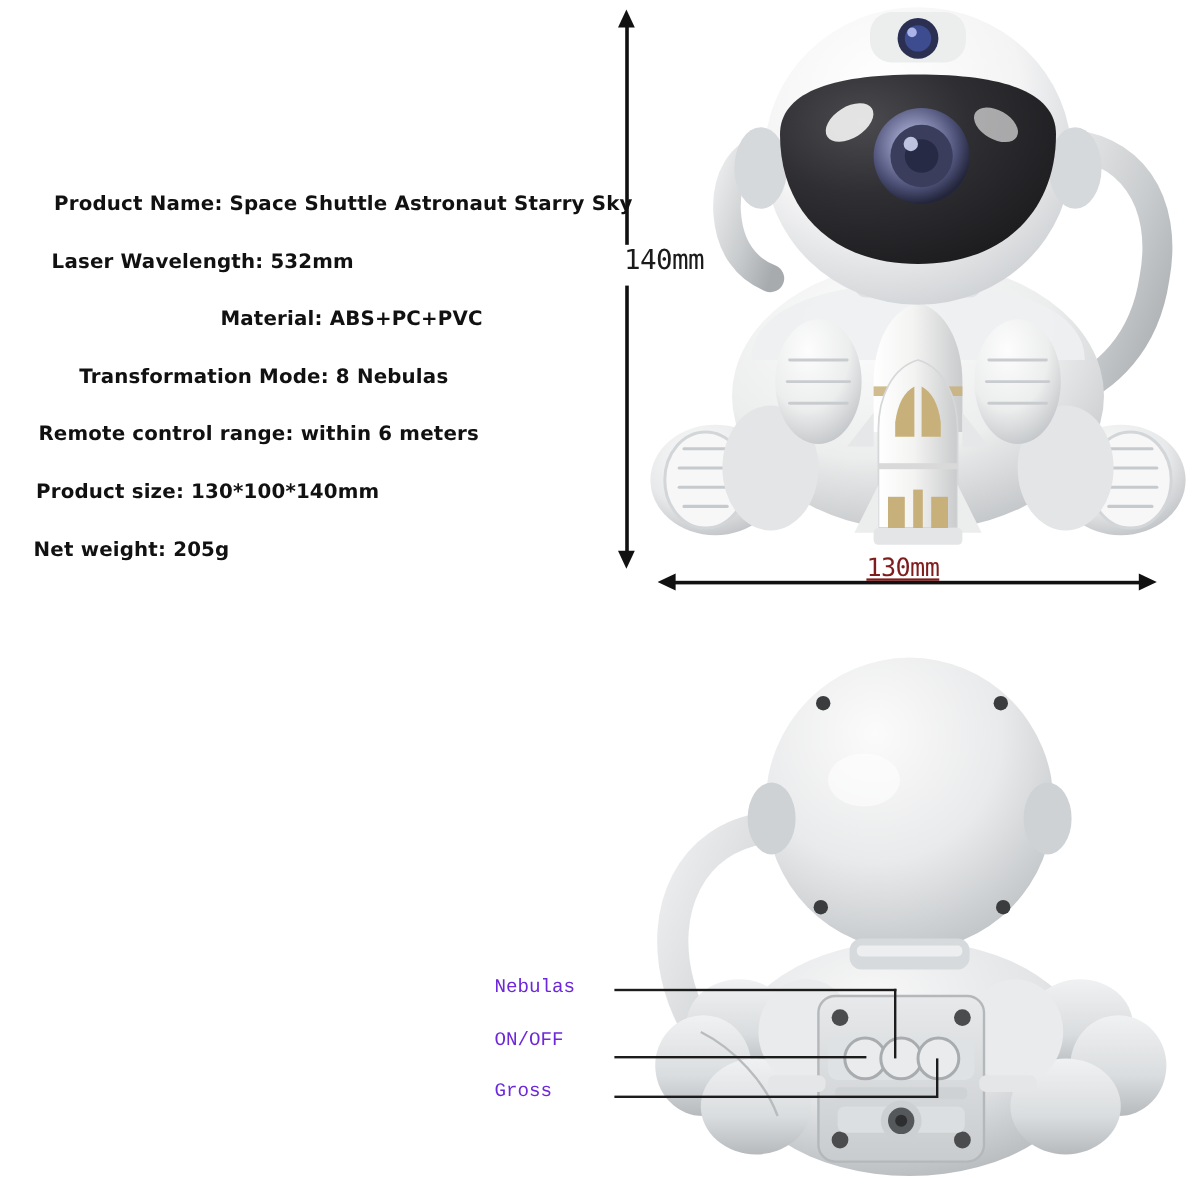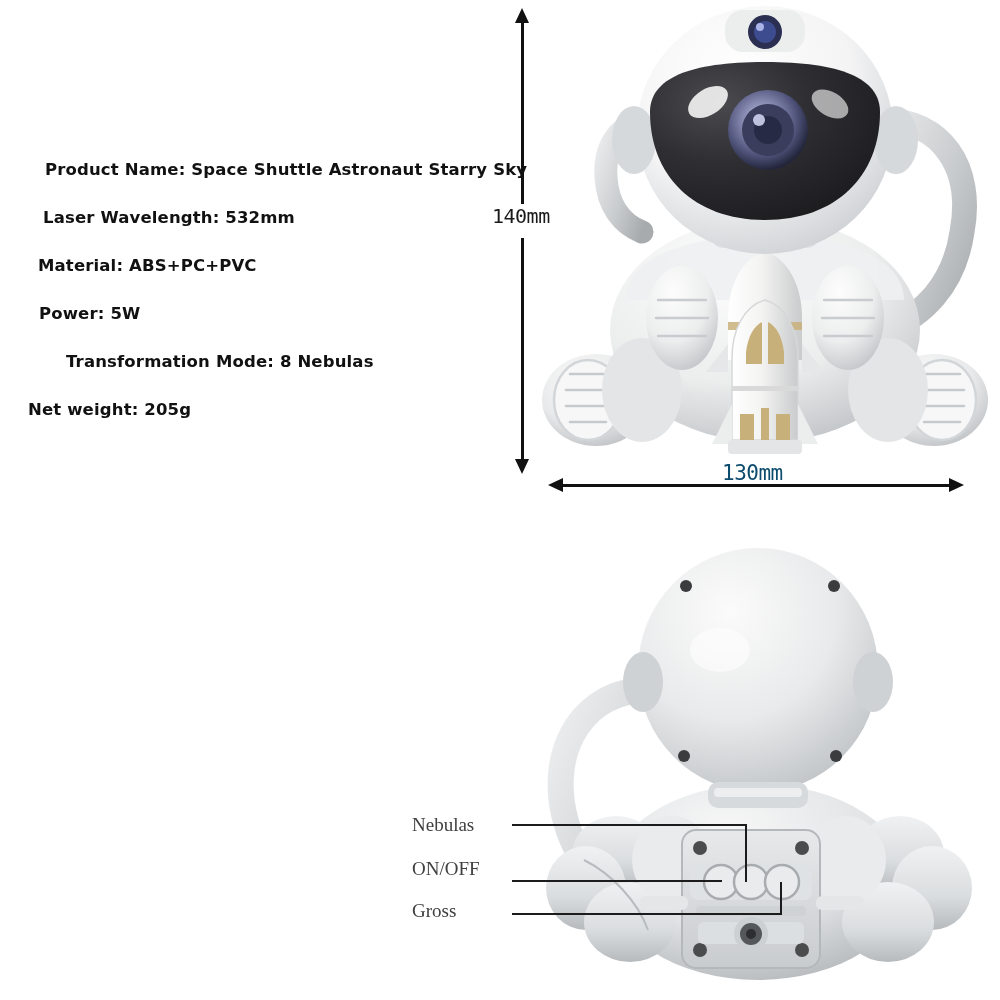--- a/index.html
+++ b/index.html
@@ -21,21 +21,21 @@
     font-weight:700;
     font-size:16.5px;
     color:#111;
     letter-spacing:0.15px;
     white-space:nowrap;
     height:48px;
     line-height:48px;
   }
   .ind-0{ padding-left:17px; }
   .ind-1{ padding-left:15px; }
-  .ind-2{ padding-left:10px; }
+  .ind-2{ padding-left:10px;text-align:center; }
   .ind-3{ padding-left:11px; }
   .ind-4{ padding-left:6px;margin-left:32px; }
   .ind-5{ padding-left:4px; }
   .ind-6{ padding-left:2px; }
   .ind-7{ padding-left:1px; }
   .ind-8{ padding-left:0px; }
   .ind-9{ padding-left:3px; }
 
   
   .dim-v{
@@ -46,50 +46,51 @@
   }
   .dim-v .shaft.a{ top:8px; height:186px; }
   .dim-v .shaft.b{ top:228px; height:228px; }
   .dim-v .head{
     position:absolute; left:-6px; width:0; height:0;
     border-left:7.5px solid transparent; border-right:7.5px solid transparent;
   }
   .dim-v .head.up{ top:-2px; border-bottom:15px solid #111; }
   .dim-v .head.down{ bottom:-2px; border-top:15px solid #111; }
   .dim-v-label{
-    position:absolute; left:492px; top:204px;
+    position:absolute; left:520px; top:204px;
     font-family:"DejaVu Sans Mono", monospace;
-    font-size:20px; color:#1a1a1a; letter-spacing:-0.5px;
+    font-size:23px; color:#1a1a1a; letter-spacing:-0.5px;
     white-space:nowrap;
   }
 
   .dim-h{
     position:absolute; left:550px; top:484px; width:412px; height:3px;
   }
   .dim-h .shaft{
     position:absolute; left:10px; right:10px; top:0; height:3px; background:#111;
   }
   .dim-h .head{
     position:absolute; top:-6px; width:0; height:0;
     border-top:7.5px solid transparent; border-bottom:7.5px solid transparent;
   }
   .dim-h .head.left{ left:-2px; border-right:15px solid #111; }
   .dim-h .head.right{ right:-2px; border-left:15px solid #111; }
   .dim-h-label{
     position:absolute; left:722px; top:461px;
     font-family:"DejaVu Sans Mono", monospace;
-    font-size:21px; color:#0c4a6e; letter-spacing:-0.5px;
+    font-size:21px; color:#7f1d1d; letter-spacing:-0.5px;
     white-space:nowrap;
+    text-decoration:underline;
   }
 
   
   .callout-label{
     position:absolute;
-    font-family:Liberation Serif, serif;
-    font-size:19px; color:#404040; white-space:nowrap;
+    font-family:Liberation Mono, monospace;
+    font-size:16px; color:#6d28d9; white-space:nowrap;
   }
   .lead{ position:absolute; background:#1c1c1c; }
   .lead.h{ height:2px; }
   .lead.v{ width:2px; }
 
   
   .fig{ position:absolute; }
 </style>
 </head>
 <body>
@@ -227,22 +228,23 @@
       <circle cx="238" cy="130" r="26" fill="#3a3d5c"></circle>
       <circle cx="238" cy="130" r="14" fill="#272a45"></circle>
       <circle cx="229" cy="120" r="6" fill="#cdd2ee" opacity="0.9"></circle>
     </g>
   </svg>
 
   <div class="spec-list">
     <div class="spec-line ind-0">Product Name: Space Shuttle Astronaut Starry Sky</div>
     <div class="spec-line ind-1">Laser Wavelength: 532mm</div>
     <div class="spec-line ind-2">Material: ABS+PC+PVC</div>
-    <div class="spec-line ind-3">Power: 5W</div>
     <div class="spec-line ind-4">Transformation Mode: 8 Nebulas</div>
+    <div class="spec-line ind-5">Remote control range: within  6  meters</div>
+    <div class="spec-line ind-6">Product size: 130*100*140mm</div>
     <div class="spec-line ind-8">Net weight: 205g</div>
   </div>
 
   <div class="dim-v">
     <div class="head up"></div>
     <div class="shaft a"></div>
     <div class="shaft b"></div>
     <div class="head down"></div>
   </div>
   <div class="dim-v-label">140mm</div>

